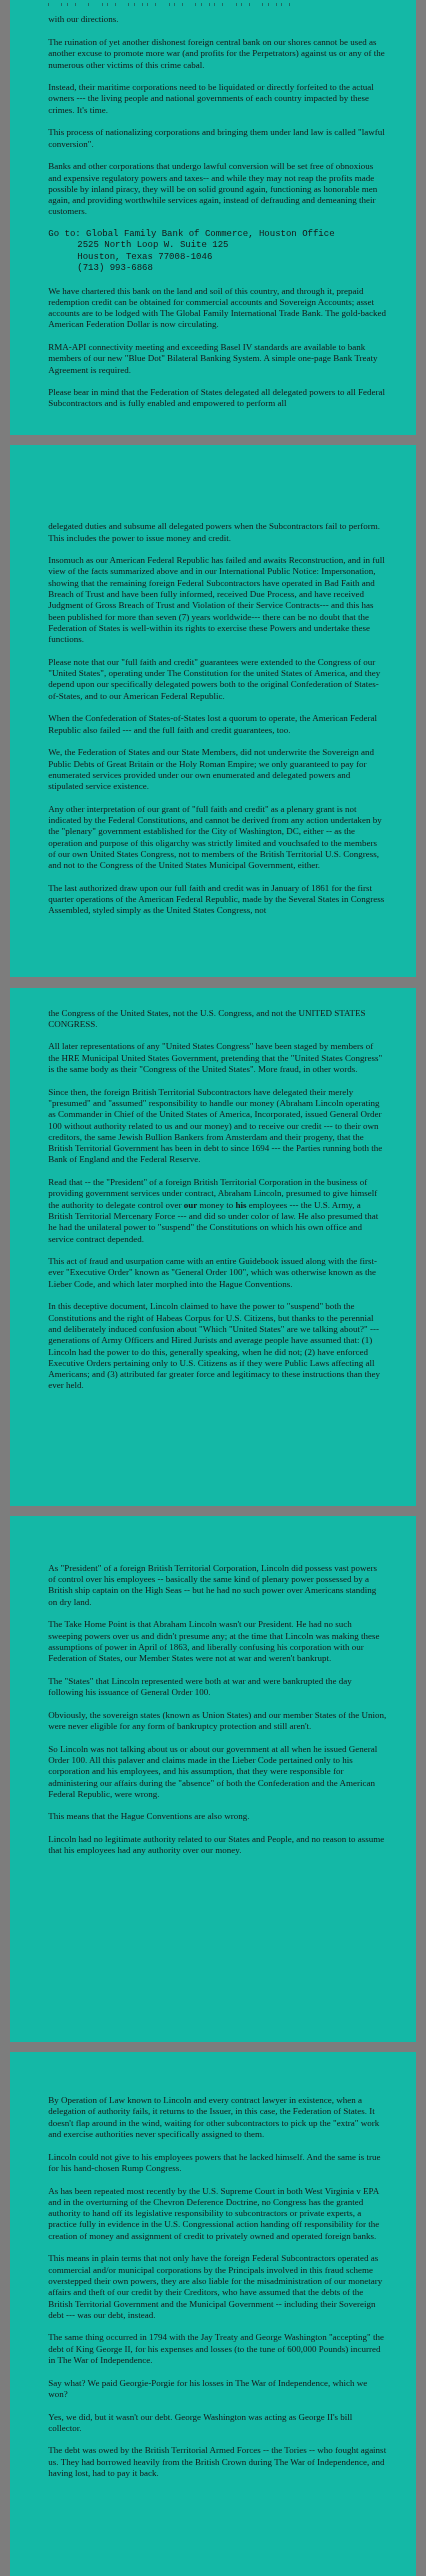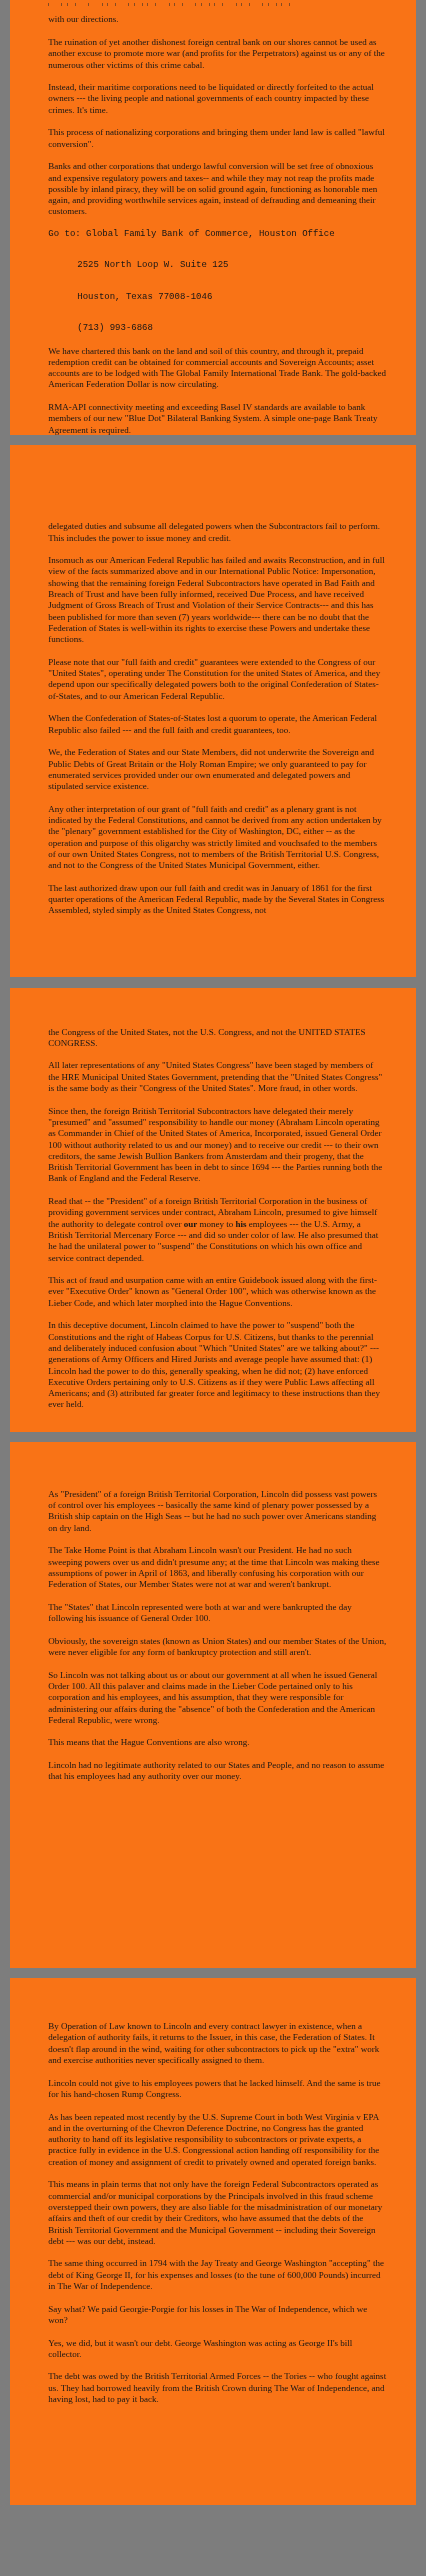--- a/index.html
+++ b/index.html
@@ -7,44 +7,44 @@
   body{
     width:427px;height:4086px;
     background:#7d7d7d;
     overflow:hidden;
     font-family:"Liberation Serif","DejaVu Serif",serif;
   }
   #strip{width:427px;}
   .page{
     width:406px;
     margin:0 10.3px 10.3px 10.3px;
-    background:#f97316;
+    background:#14b8a6;
     box-sizing:border-box;
     padding:0 30px 0 38px;
     overflow:hidden;
     color:#161616;
     font-size:9px;
     line-height:11.3px;
   }
   .page p{margin:0 0 11.3px 0;}
   .page1{height:435px;padding-top:3.1px;}
   .page2{height:532px;padding-top:76px;}
-  .page3{height:444px;padding-top:39px;}
+  .page3{height:518px;padding-top:20px;}
   .page4{height:526px;padding-top:47px;}
   .page5{height:527px;padding-top:43px;}
   .fragment{
     height:3.1px;
     width:242px;
     margin:0 0 8.2px 0;
     background:repeating-linear-gradient(90deg,#2a2a2a 0 1px,transparent 1px 5.7px,#2a2a2a 5.7px 6.2px,transparent 6.2px 13.4px);
     opacity:.55;
   }
   .lineblock{margin:0 0 11.3px 0;}
   .lineblock .line{line-height:11.3px;font-family:Liberation Mono, monospace;}
-  .lineblock .indent{padding-left:29px;margin-top:20px;}
+  .lineblock .indent{padding-left:29px;}
 </style>
 </head>
 <body>
 
 <main id="strip">
     <div class="page page1">
       <div class="fragment"></div>
       <p>with our directions.</p>
       <p>The ruination of yet another dishonest foreign central bank on our shores cannot be used as another excuse to promote more war (and profits for the Perpetrators) against us or any of the numerous other victims of this crime cabal.</p>
       <p>Instead, their maritime corporations need to be liquidated or directly forfeited to the actual owners --- the living people and national governments of each country impacted by these crimes.  It's time.</p>

